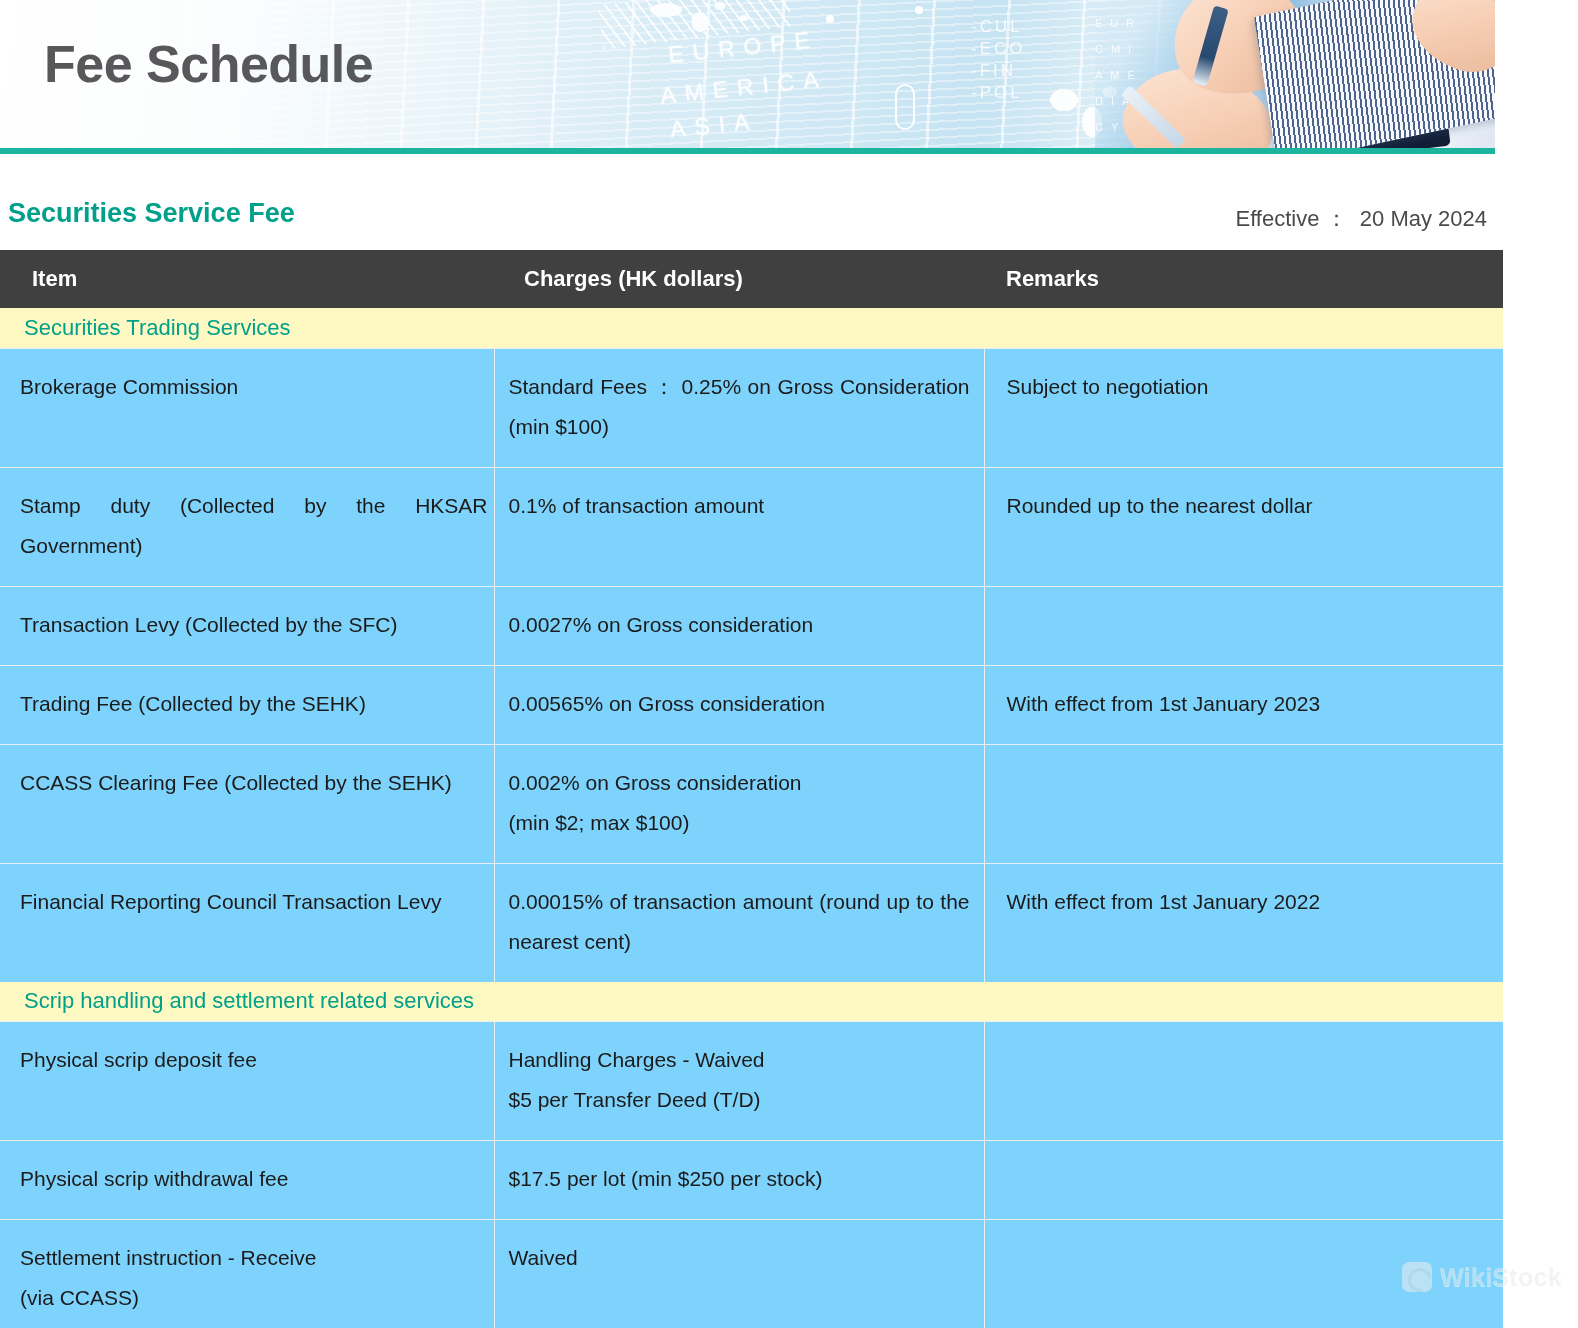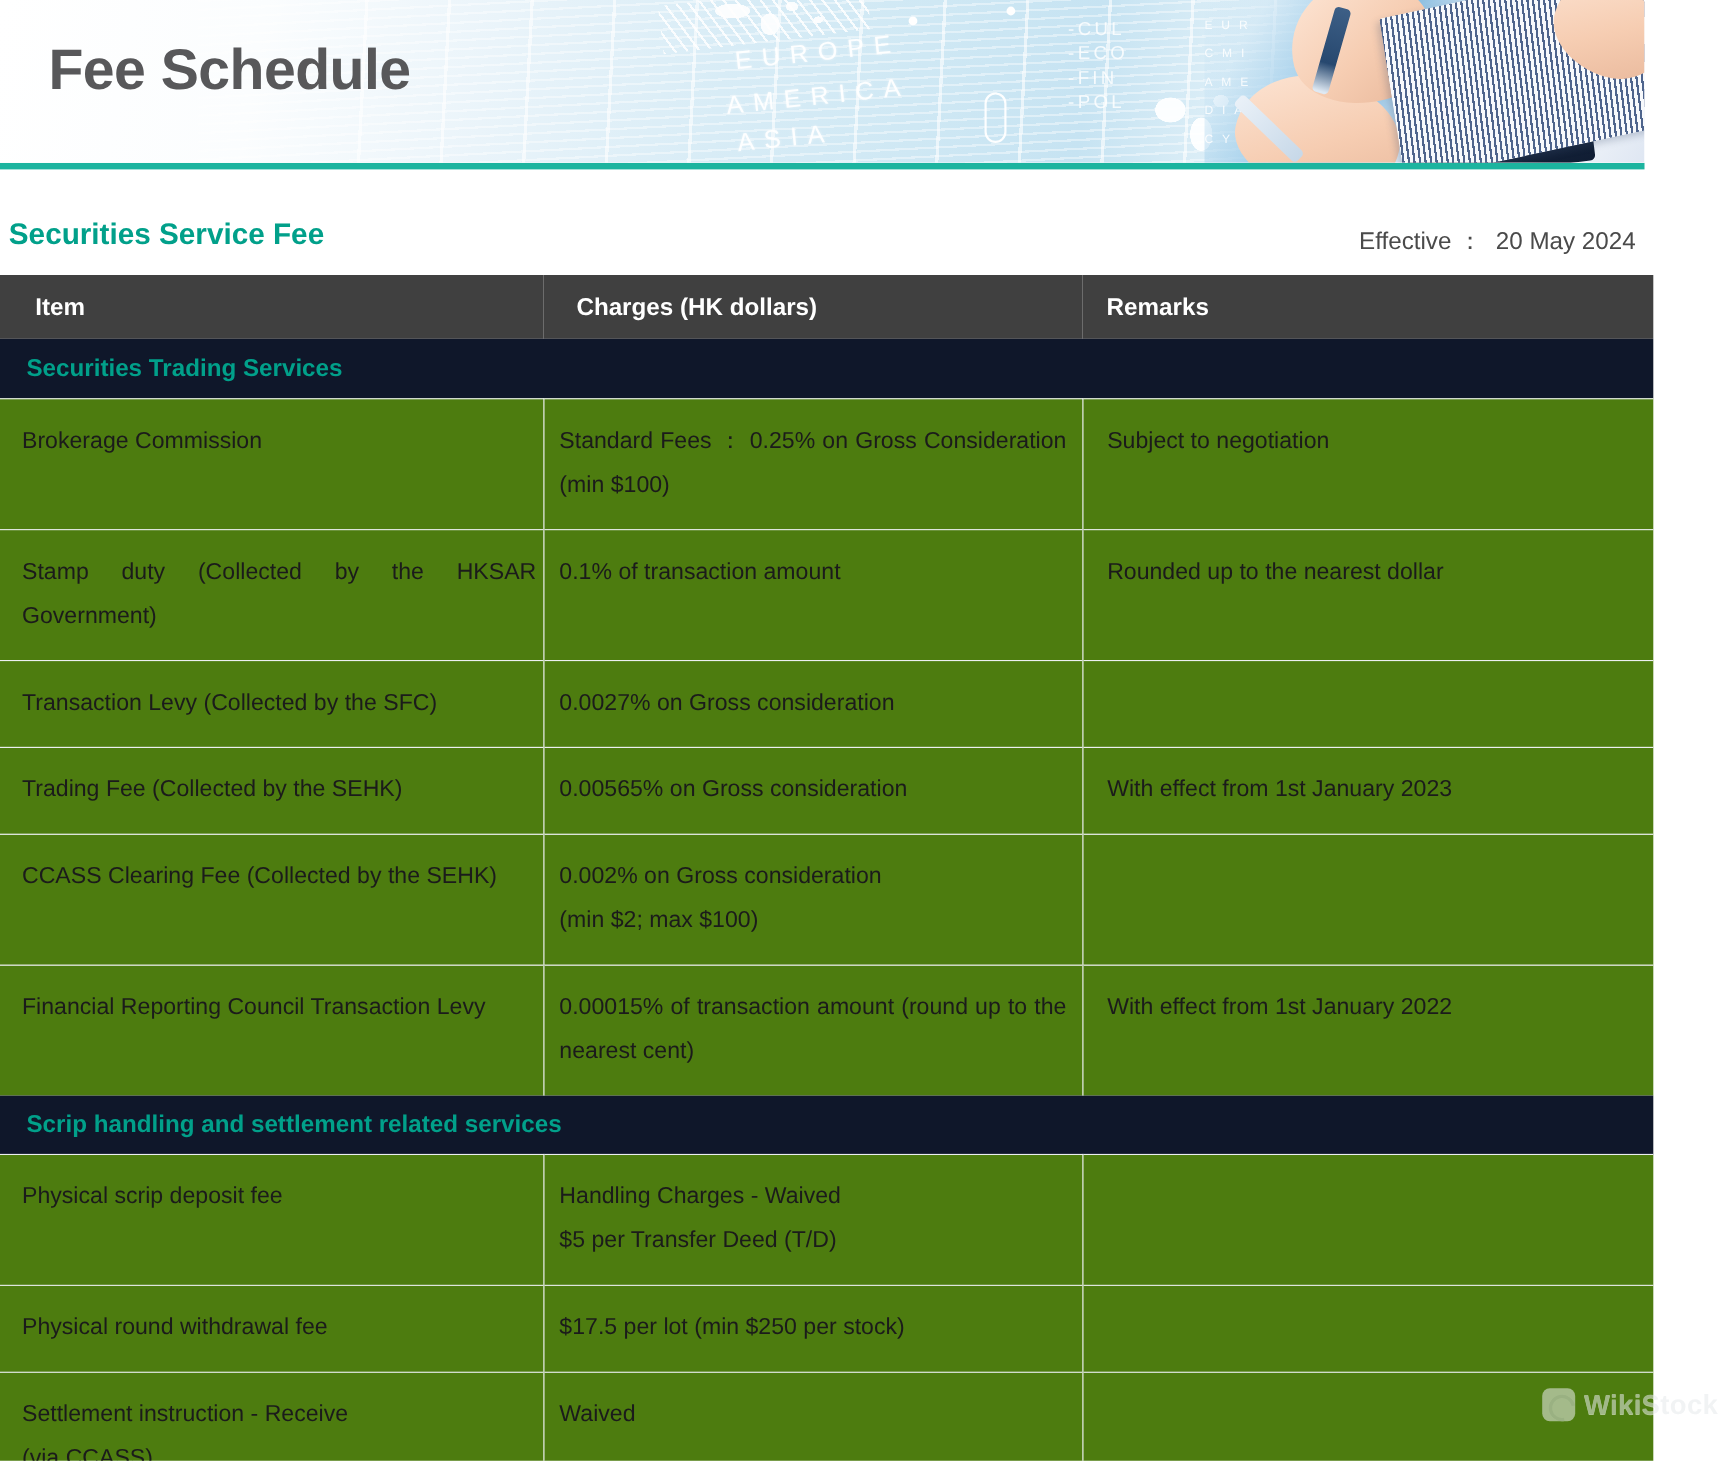--- a/index.html
+++ b/index.html
@@ -246,35 +246,35 @@
     text-align: left;
     height: 58px;
     padding: 0 0 0 32px;
     border: none;
     vertical-align: middle;
   }
   .fee-table thead th.th-charge { padding-left: 30px; }
   .fee-table thead th.th-remark { padding-left: 22px; }
 
   tr.section-row td {
-    background: #0f172a;
+    background: #fef9c3;
     color: #01a08a;
     font-size: 22px;
-    font-weight: bold;
-    height: 54px;
+    font-weight: normal;
+    height: 40px;
     padding: 0 0 0 24px;
     border: none;
     vertical-align: middle;
   }
 
   tr.data-row td {
     border-top: 1px solid #eceff0;
     border-right: 1px solid #eceff0;
     vertical-align: top;
-    background: #4d7c0f;
+    background: #7dd3fc;
     line-height: 40px;
   }
   tr.data-row td.col-item {
     padding: 18px 6px 20px 20px;
     text-align: justify;
     text-justify: inter-word;
     border-left: none;
   }
   tr.data-row td.col-charge {
     padding: 18px 14px 20px 14px;
@@ -463,21 +463,21 @@
           </td>
           <td class="col-charge">
             <span class="just">Handling Charges - Waived<br>$5 per Transfer Deed (T/D)</span>
           </td>
           <td class="col-remark">
             <span class="just"></span>
           </td>
         </tr>
         <tr class="data-row">
           <td class="col-item">
-            <span class="just">Physical round withdrawal fee</span>
+            <span class="just">Physical scrip withdrawal fee</span>
           </td>
           <td class="col-charge">
             <span class="just">$17.5 per lot (min $250 per stock)</span>
           </td>
           <td class="col-remark">
             <span class="just"></span>
           </td>
         </tr>
         <tr class="data-row">
           <td class="col-item">

